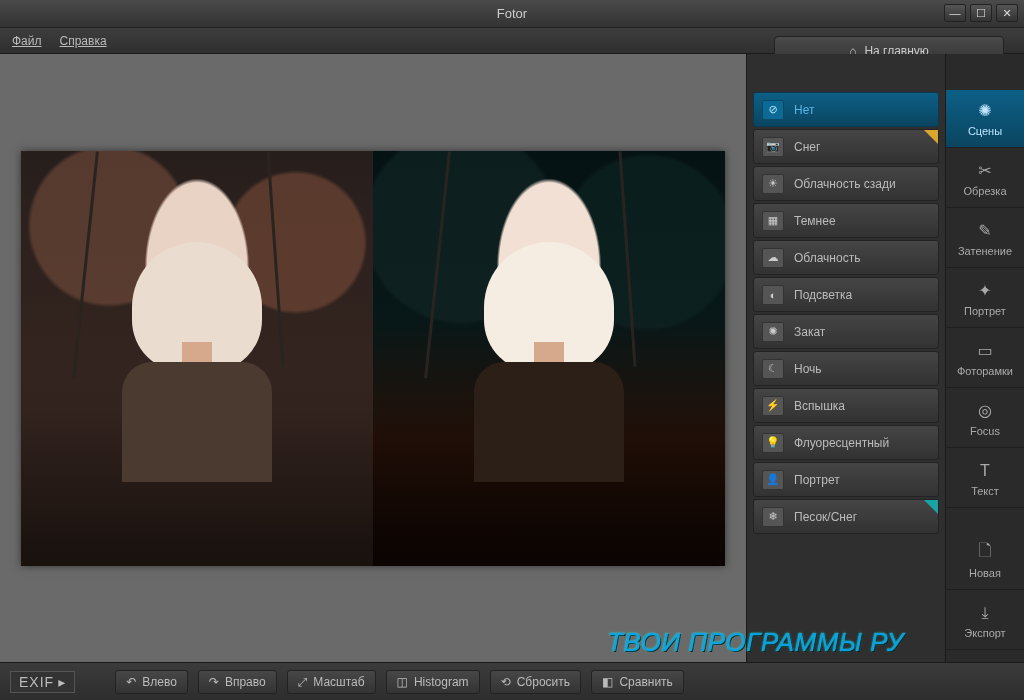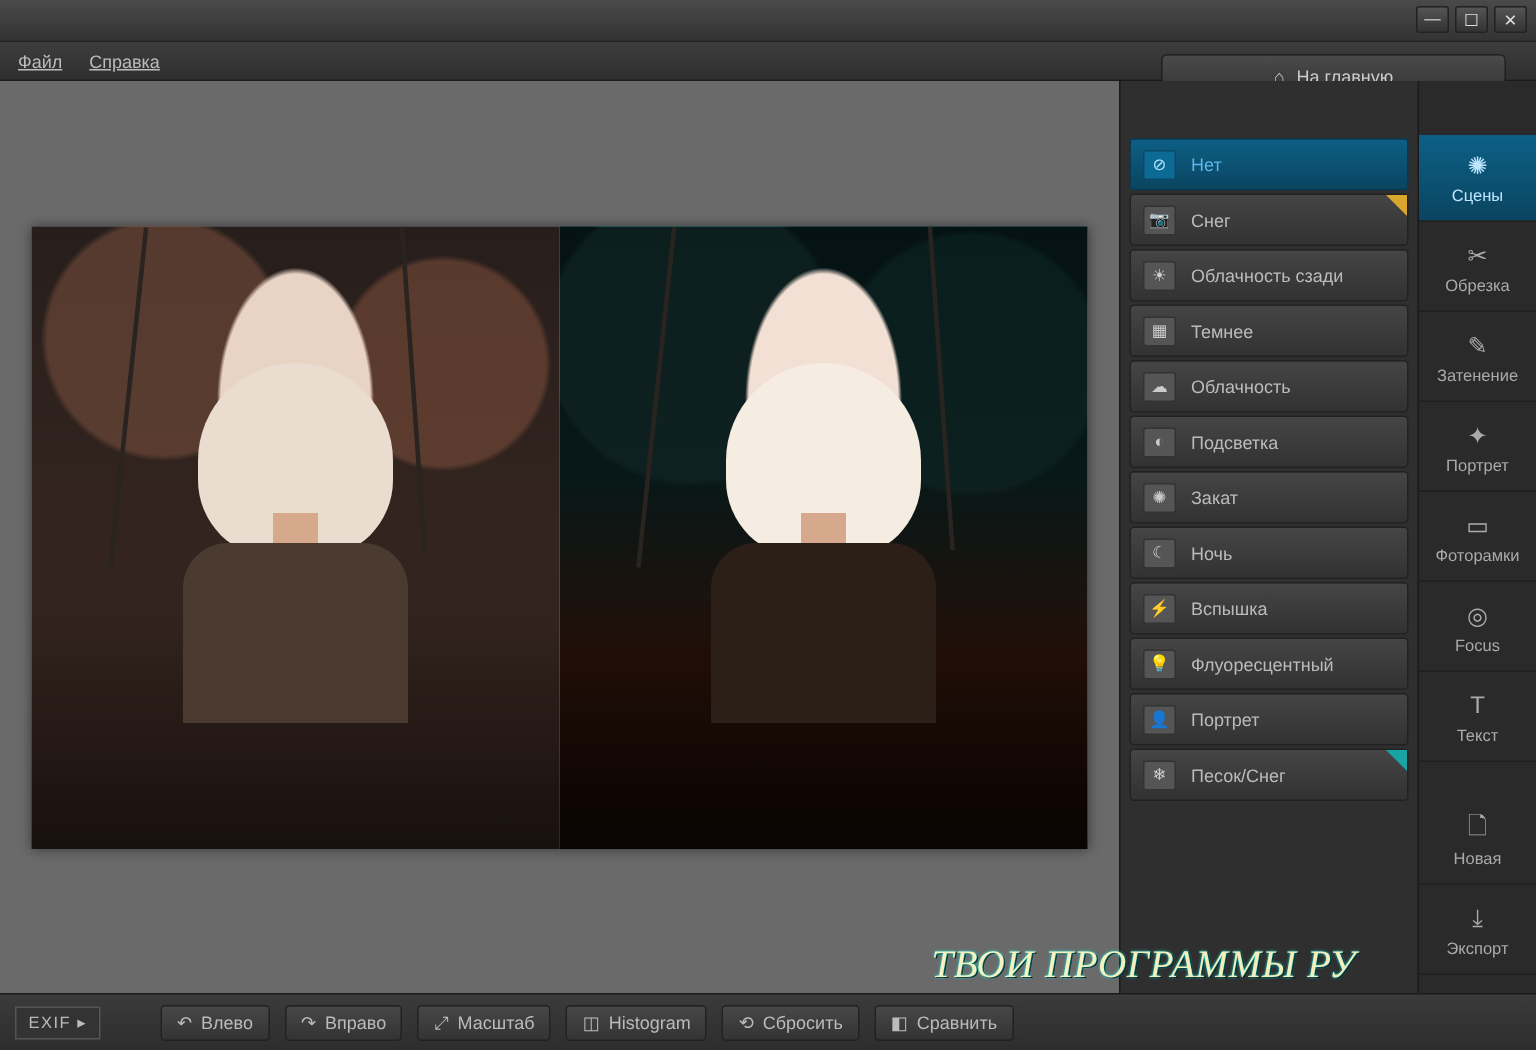--- a/index.html
+++ b/index.html
@@ -229,54 +229,55 @@
   }
   .exif-btn {
     height: 22px;
     padding: 0 8px;
     border: 1px solid #555;
     background:#333;
     color:#bbb;
     display:flex;
     align-items:center;
     gap:4px;
-    font-size:11px;
+    font-size:14px;
     letter-spacing:1px;
     cursor:pointer;
   }
   .bbtn {
     height: 24px;
     padding: 0 10px;
     background: linear-gradient(#474747,#333);
     border: 1px solid #222;
     border-radius: 3px;
     color:#bbb;
     display:flex;
     align-items:center;
     gap:6px;
     cursor:pointer;
   }
   .watermark {
     position:absolute;
     right: 120px;
     bottom: 42px;
-    font-family: Liberation Serif, serif;
+    font-family: Liberation Sans, sans-serif;
     font-size: 26px;
     font-style: italic;
-    color:#fef9c3;
+    color:#0ea5e9;
     text-shadow: 0 0 2px #0ff, 1px 1px 0 #000;
     letter-spacing: .5px;
     opacity:.95;
     pointer-events:none;
   }
 </style>
 </head>
 <body>
 
 <div class="titlebar">
+  <div class="title">Fotor</div>
   <div class="win-controls">
     <div class="win-btn">—</div>
     <div class="win-btn">☐</div>
     <div class="win-btn">✕</div>
   </div>
 </div>
 
 <div class="menubar">
   <span>Файл</span>
   <span>Справка</span>

